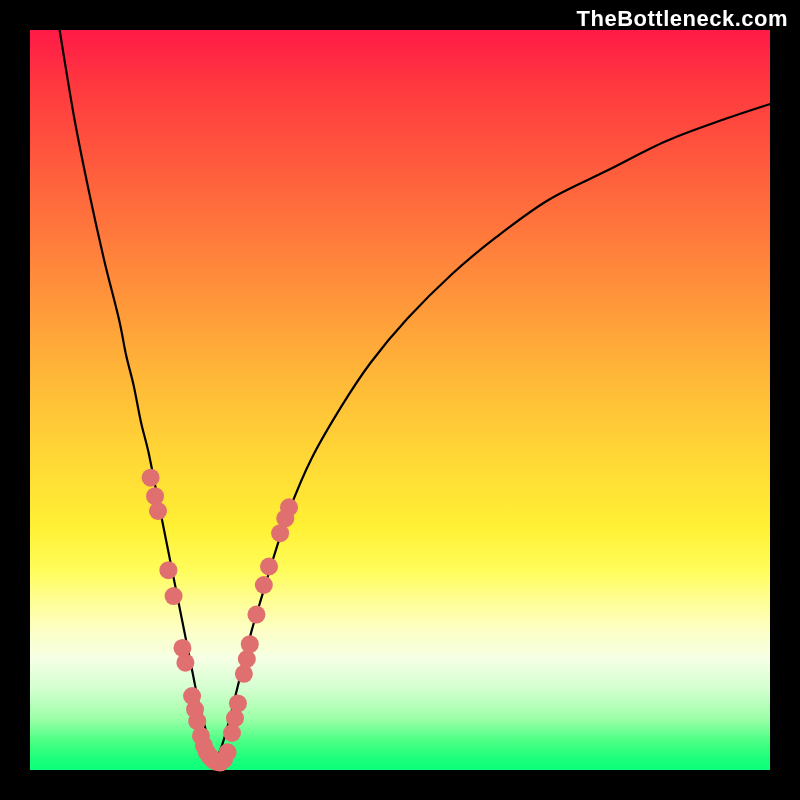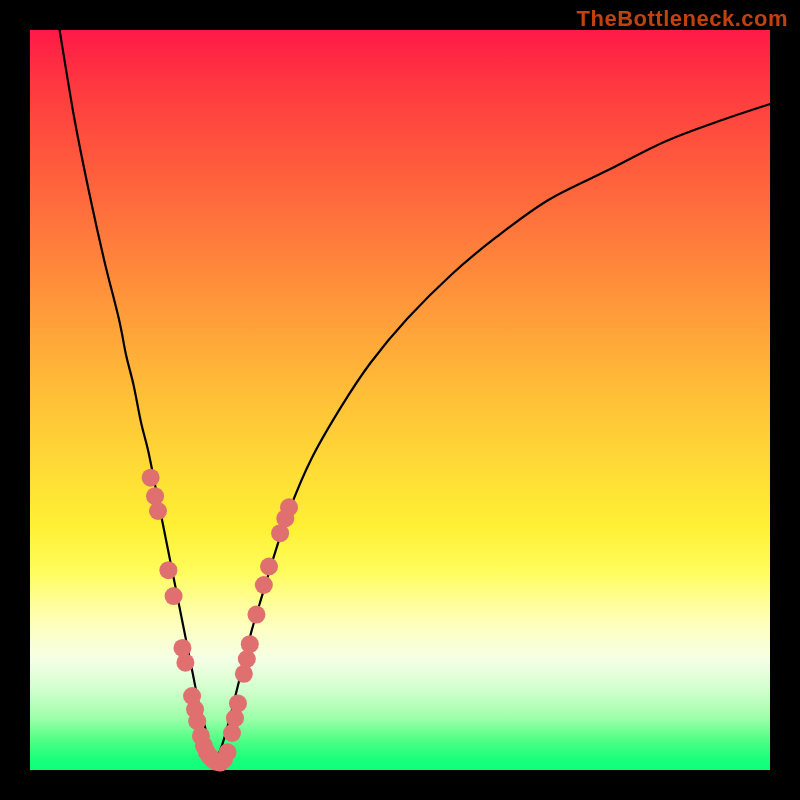--- a/index.html
+++ b/index.html
@@ -37,21 +37,21 @@
       #1bff7b 98.5%,
       #0cff7b 100%
     );
   }
   .watermark {
     position: absolute;
     top: 6px;
     right: 12px;
     font-size: 22px;
     font-weight: 600;
-    color: #c2410c;
+    color: #ffffff;
     letter-spacing: 0.5px;
     user-select: none;
   }
   svg.overlay {
     position: absolute;
     left: 30px;
     top: 30px;
     width: 740px;
     height: 740px;
     overflow: visible;

